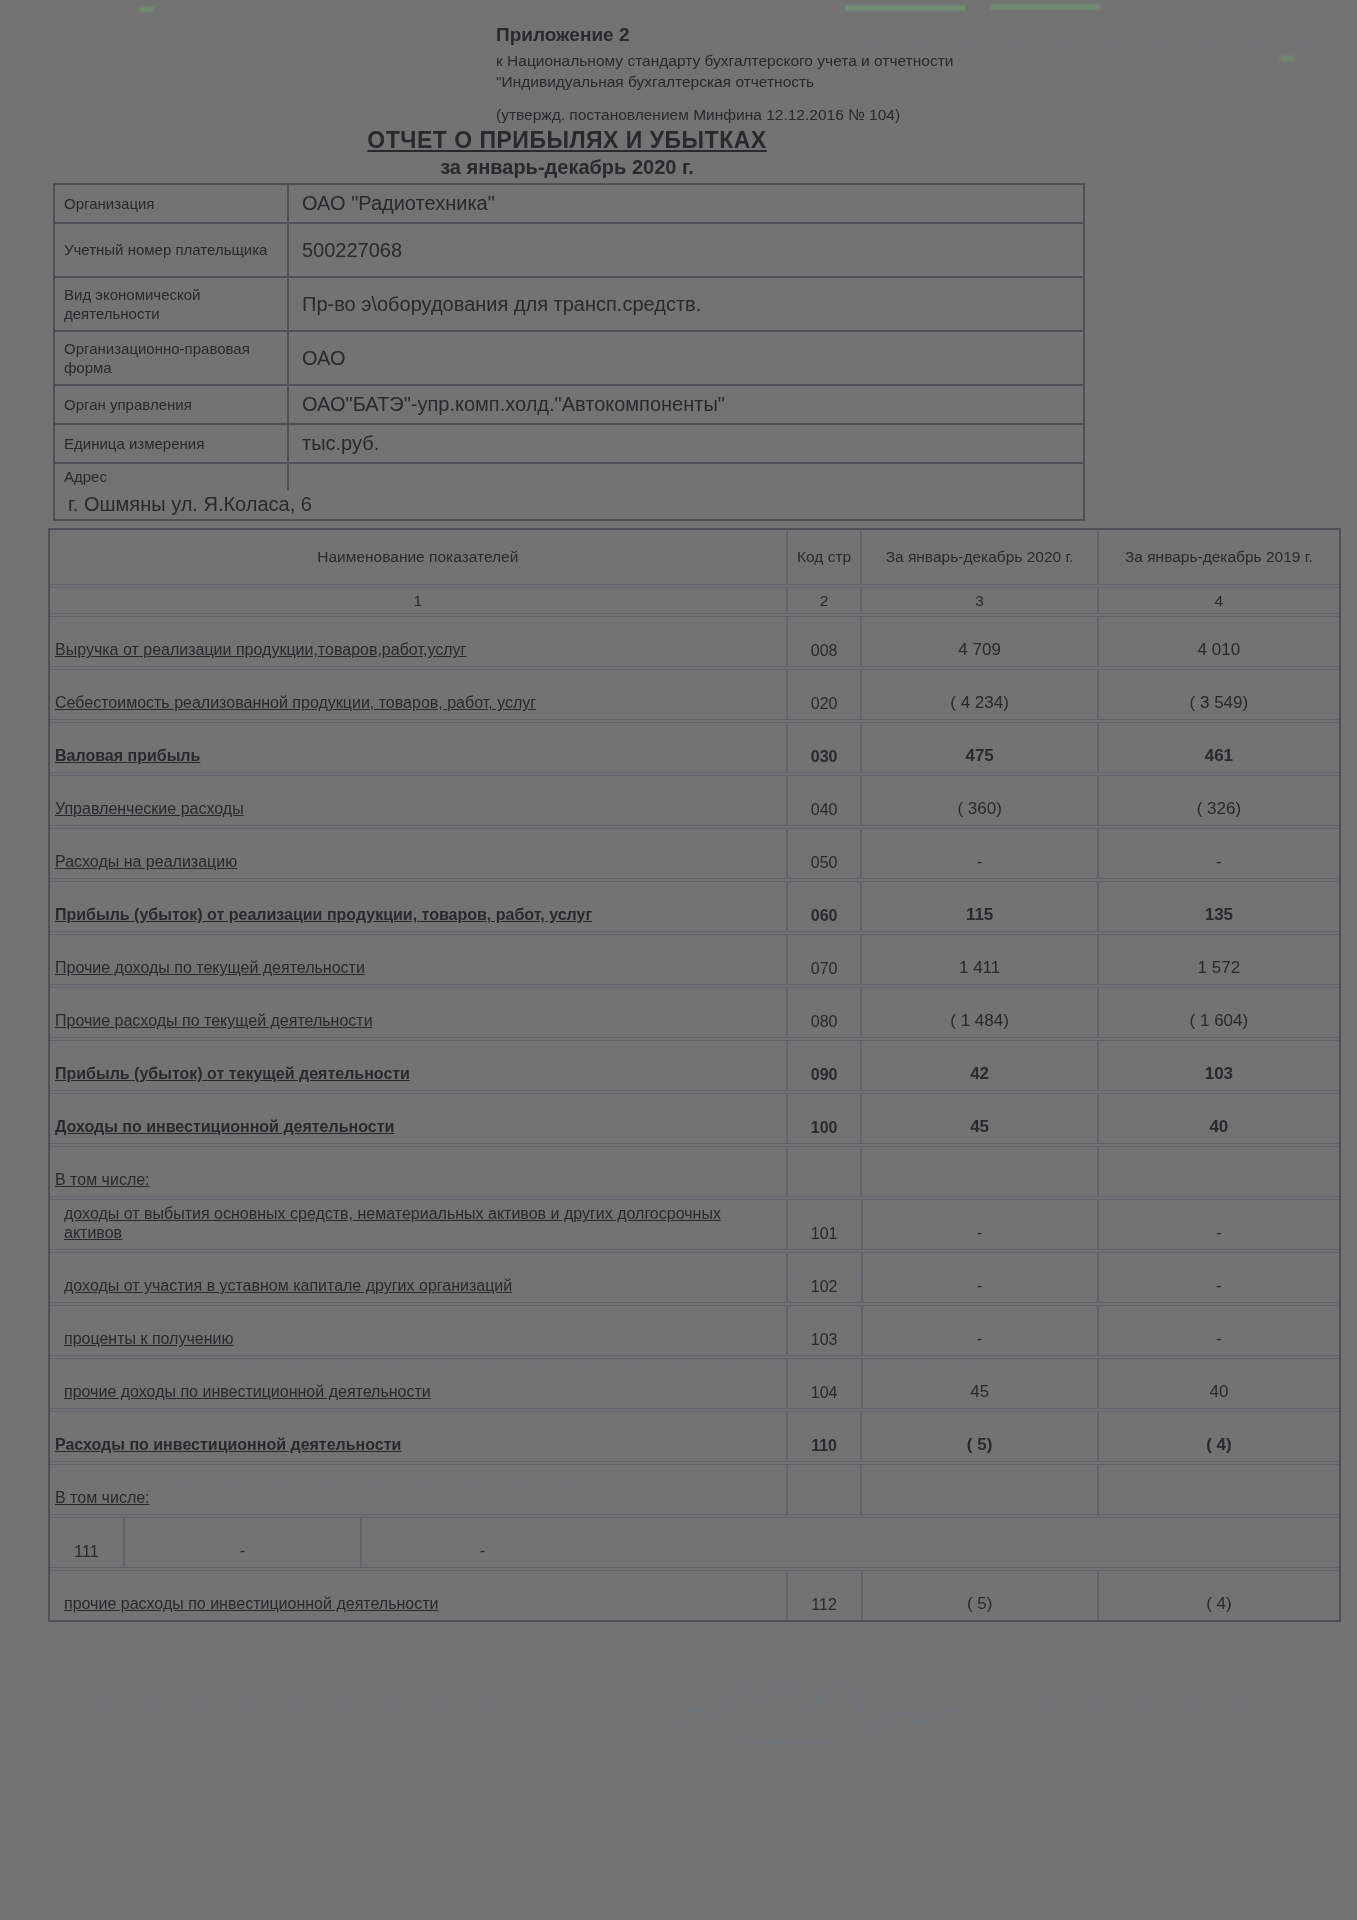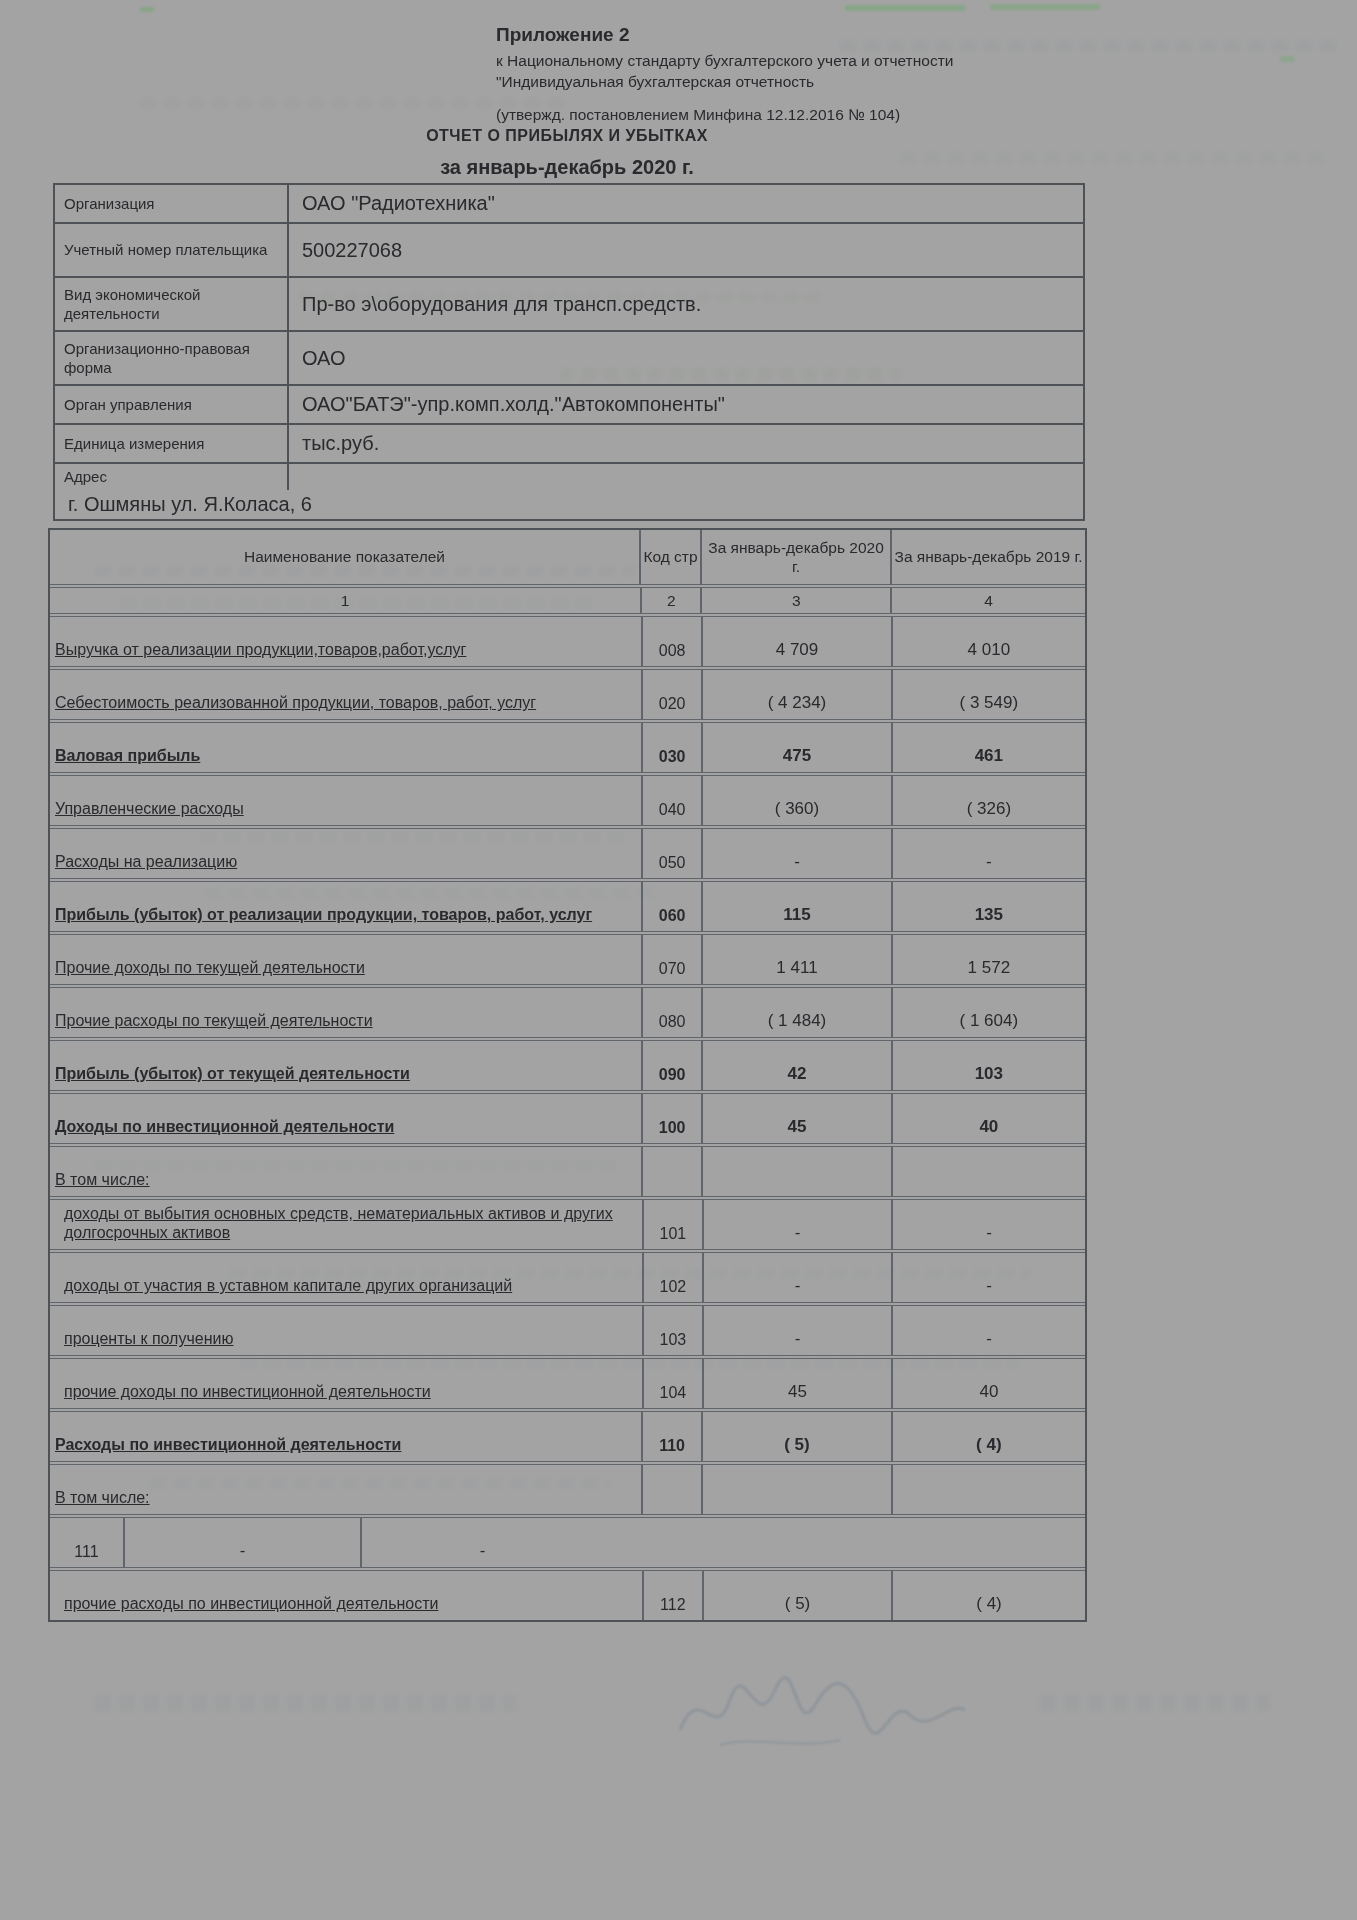--- a/index.html
+++ b/index.html
@@ -1,39 +1,39 @@
 <!DOCTYPE html>
 <html><head>
 <meta charset="utf-8">
 <style>
   html,body{margin:0;padding:0;background:#ffffff;}
-  .page{position:relative;width:1357px;height:1920px;background:#a3a3a3;overflow:hidden;
+  .page{position:relative;width:1357px;height:1920px;background:#737373;overflow:hidden;
         font-family:"Liberation Sans",sans-serif;color:#2a2a2e;}
 
   
   .hdr{position:absolute;white-space:nowrap;}
   .appendix{left:496px;top:24px;font-size:19px;font-weight:700;}
   .std1{left:496px;top:52px;font-size:15.5px;}
   .std2{left:496px;top:73px;font-size:15.5px;}
   .approval{left:496px;top:106px;font-size:15.5px;}
-  .title{left:0;top:127px;width:1134px;text-align:center;font-size:16px;font-weight:700;letter-spacing:.5px;}
+  .title{left:0;top:127px;width:1134px;text-align:center;font-size:23px;font-weight:700;letter-spacing:.5px;text-decoration:underline;}
   .period{left:0;top:156px;width:1134px;text-align:center;font-size:20px;font-weight:700;}
 
   
   .org-table{position:absolute;left:53px;top:183px;width:1032px;border:2px solid #4e5156;box-sizing:border-box;}
   .org-row{display:flex;border-bottom:2px solid #4e5156;}
   .org-row:last-child{border-bottom:none;flex-direction:column;}
   .org-label{width:234px;box-sizing:border-box;border-right:2px solid #4e5156;
              padding:3px 6px 3px 9px;font-size:15px;line-height:1.3;display:flex;align-items:center;}
   .org-value{flex:1;display:flex;align-items:center;padding:3px 6px 3px 13px;font-size:20px;}
   .org-row.h1{min-height:37px;}
   .org-row.h2{min-height:52px;}
 
   
-  .rep-table{position:absolute;left:48px;top:528px;width:1039px;border:2.5px solid #4e5156;box-sizing:border-box;background:transparent;}
+  .rep-table{position:absolute;left:48px;top:528px;width:1293px;border:2.5px solid #4e5156;box-sizing:border-box;background:transparent;}
   .thead,.tnums,.trow{display:flex;border-bottom:4px double #60646b;}
   .thead{min-height:54px;}
   .tnums{min-height:25px;}
   .trow{min-height:49px;}
   .trow:last-child{border-bottom:none;}
   .cell,.th,.tn{box-sizing:border-box;}
   .w-name{width:740px;border-right:2px solid #60646b;}
   .w-code{width:75px;border-right:2px solid #60646b;}
   .w-2020{width:237px;border-right:2px solid #60646b;}
   .w-2019{width:241px;}

